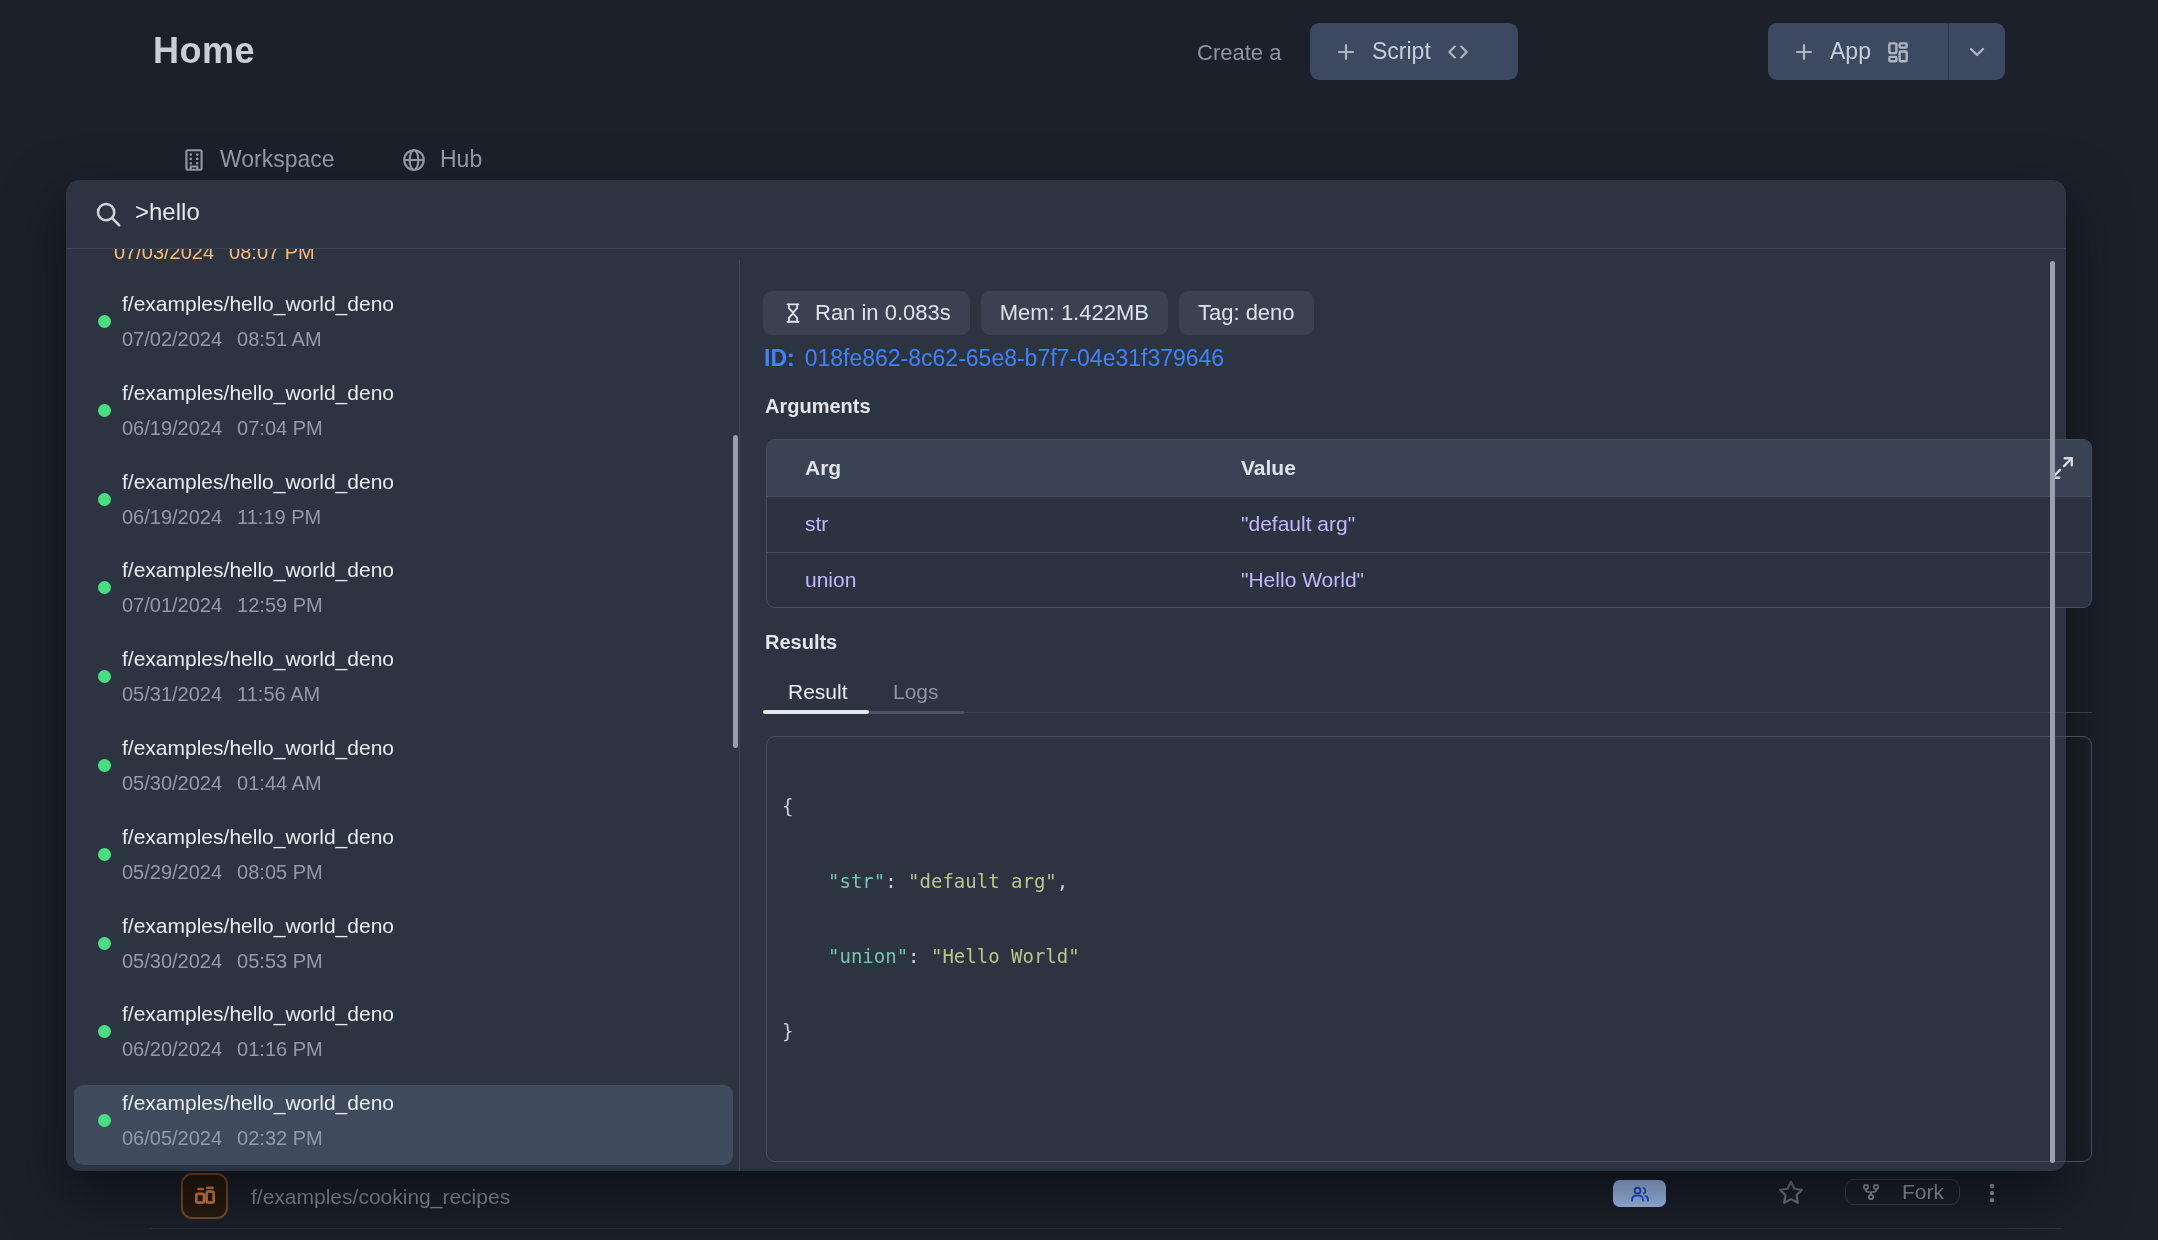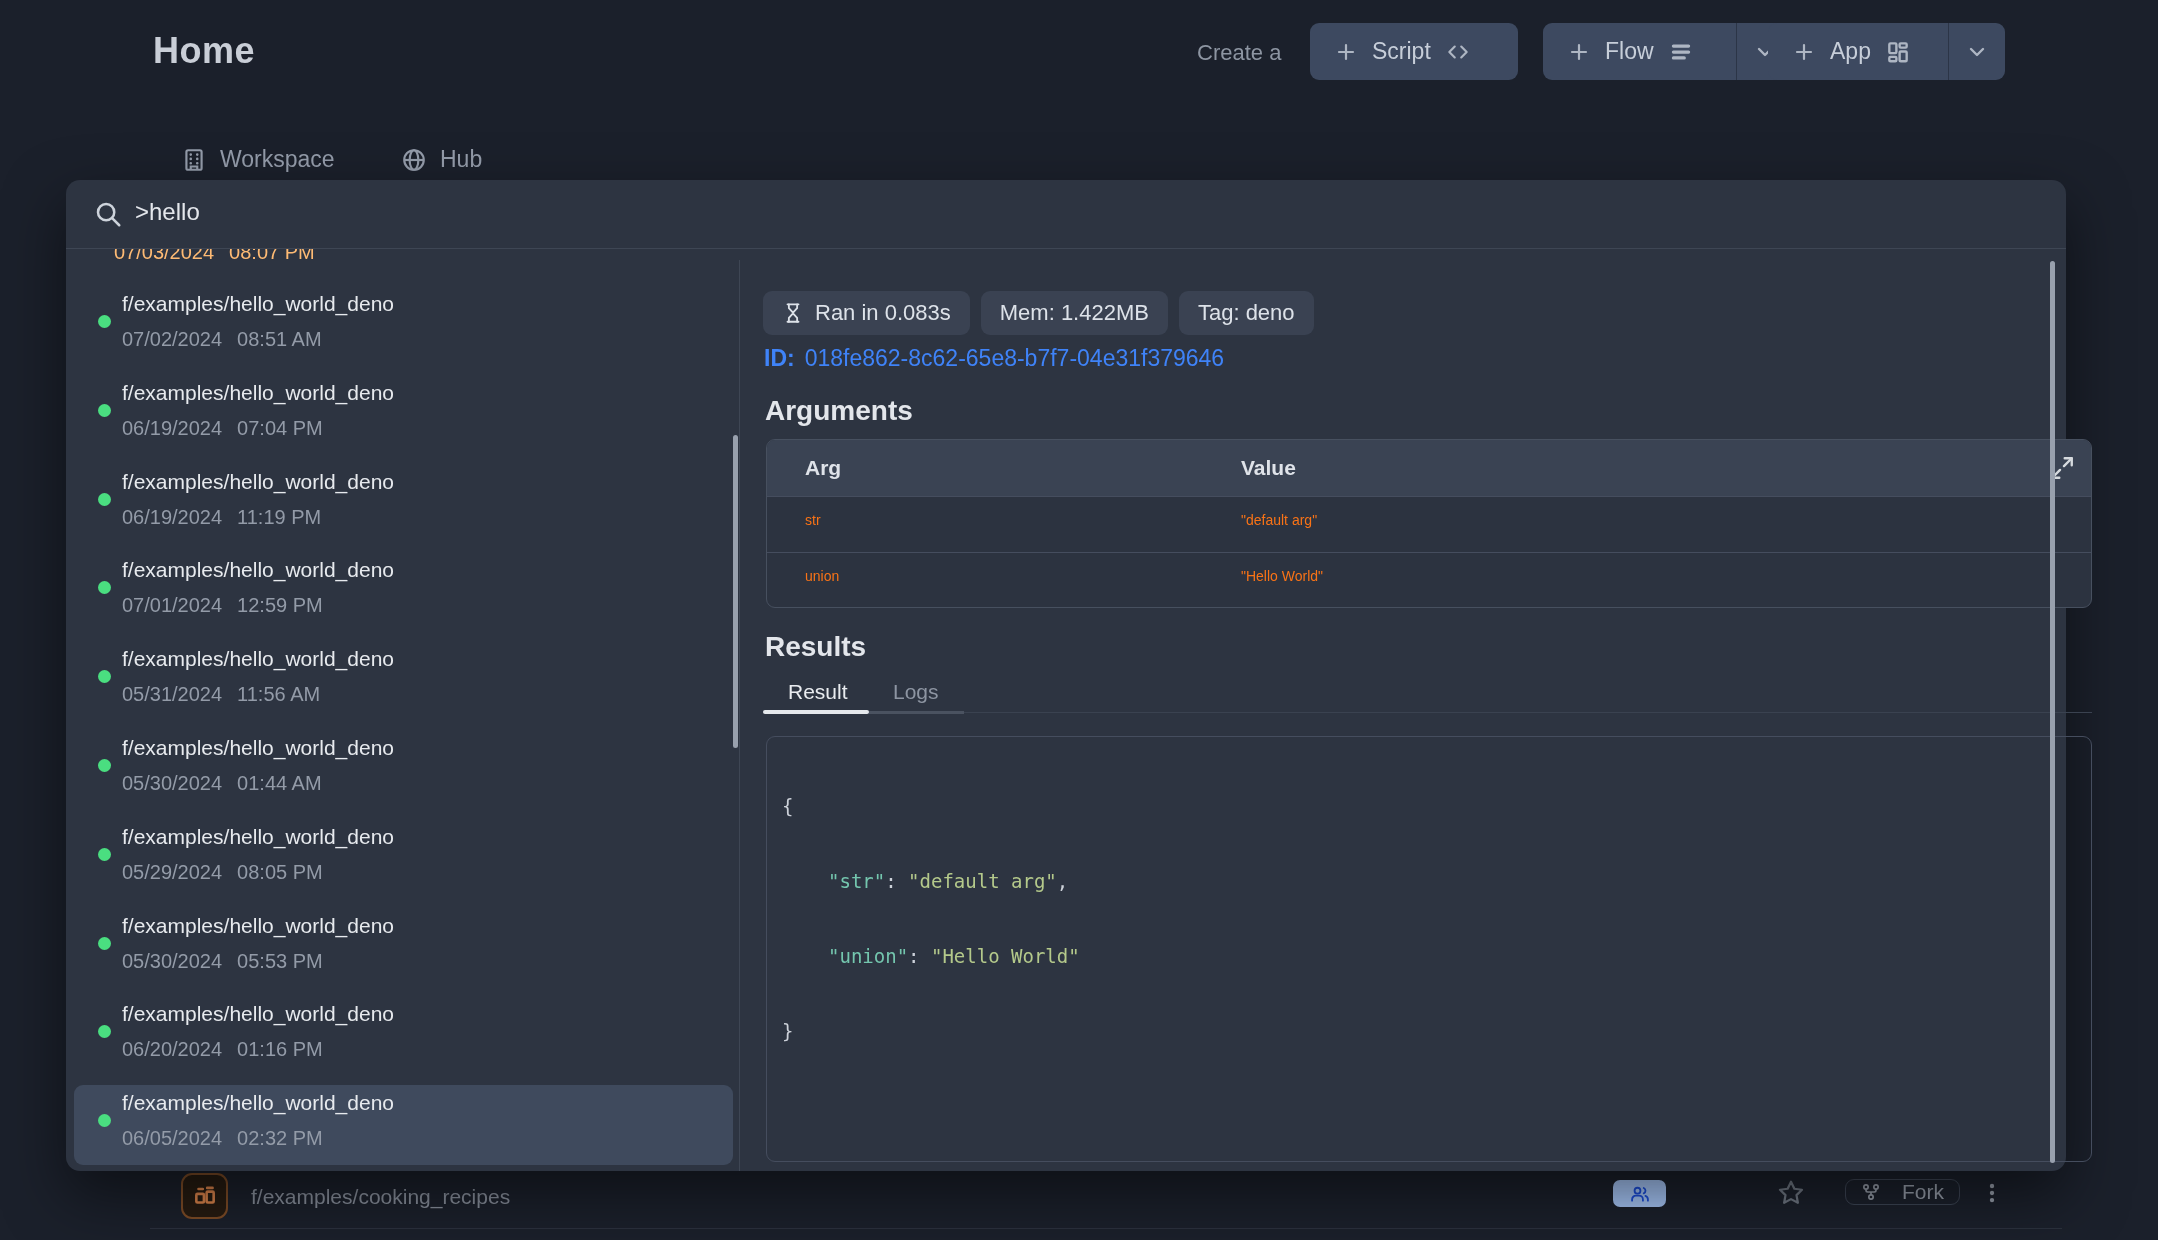--- a/index.html
+++ b/index.html
@@ -44,32 +44,32 @@
   .list-scrollbar { position:absolute; left:667px; top:255px; width:5px; height:313px; border-radius:3px; background:#98a0ad; }
   .modal-scrollbar { position:absolute; left:1984px; top:81px; width:5px; height:902px; border-radius:3px; background:#98a0ad; }
   
   .badges { position:absolute; left:697px; top:111px; display:flex; gap:11px; }
   .badge {
     height:44px; background:#3a4252; border-radius:9px; display:flex; align-items:center;
     gap:11px; padding:0 19px; font-size:22px; color:#dde2e9; white-space:nowrap;
   }
   .id-row { position:absolute; left:698px; top:165px; font-size:23px; color:#3f83f8; }
   .id-row .id-label { font-weight:700; margin-right:10px; }
-  .section-label { position:absolute; left:699px; font-size:28px; font-weight:700; color:#e3e6eb; }
+  .section-label { position:absolute; left:699px; font-size:20px; font-weight:700; color:#e3e6eb; }
   .args-label { top:215px; }
   .results-label { top:451px; }
   .args-table {
     position:absolute; left:700px; top:259px; width:1326px; height:169px;
     border:1px solid #47505f; border-radius:9px; background:#2c3340; overflow:hidden;
   }
   .args-header { position:relative; height:56px; background:#3a4353; display:flex; align-items:center; font-size:21px; font-weight:700; color:#dfe3e9; }
   .args-header .col-arg { position:absolute; left:38px; }
   .args-header .col-value { position:absolute; left:474px; }
   .expand-icon { position:absolute; right:16px; top:15px; color:#d6dade; cursor:pointer; }
-  .args-row { position:relative; height:56px; border-top:1px solid #454d5e; font-size:14px; color:#f97316; }
+  .args-row { position:relative; height:56px; border-top:1px solid #454d5e; font-size:21px; color:#c4b5fd; }
   .args-row .cell-arg { position:absolute; left:38px; top:15px; }
   .args-row .cell-value { position:absolute; left:474px; top:15px; }
   
   .tabs-line { position:absolute; left:697px; top:532px; width:1329px; height:1px; background:#3a4250; }
   .tab { position:absolute; top:500px; font-size:21px; cursor:pointer; }
   .tab-result { left:722px; color:#e9ecf0; }
   .tab-logs { left:827px; color:#8d95a2; }
   .tab-underline-active { position:absolute; left:697px; top:530px; width:106px; height:4px; border-radius:2px; background:#e5e8ec; }
   .tab-underline-inactive { position:absolute; left:803px; top:531px; width:95px; height:3px; background:#4a5260; }
   
@@ -121,43 +121,20 @@
       <span>Script</span>
       <span class="icon">
         <svg width="26" height="26" viewBox="0 0 24 24" fill="none" stroke="#aeb6c3" stroke-width="2" stroke-linecap="round" stroke-linejoin="round">
             <polyline points="9 7 4 12 9 17"></polyline>
             <polyline points="15 7 20 12 15 17"></polyline>
           </svg>
       </span>
     </span>
   </div>
 
-  <div class="topbtn" style="left:1543px; width:250px;">
-    <span class="seg-main" style="width:194px;">
-      <span class="icon">
-        <svg width="24" height="24" viewBox="0 0 24 24" fill="none" stroke="#aeb6c3" stroke-width="2.2" stroke-linecap="round">
-            <path d="M12 5v14M5 12h14"></path>
-          </svg>
-      </span>
-      <span>Flow</span>
-      <span class="icon">
-        <svg width="26" height="26" viewBox="0 0 24 24" fill="none" stroke="#aeb6c3" stroke-width="3" stroke-linecap="round">
-            <path d="M5 6.5h14M5 12h14M5 17.5h10"></path>
-          </svg>
-      </span>
-    </span>
-    <span class="seg-divider"></span>
-    <span class="seg-caret">
-      <span class="icon">
-        <svg width="24" height="24" viewBox="0 0 24 24" fill="none" stroke="#aeb6c3" stroke-width="2.4" stroke-linecap="round" stroke-linejoin="round">
-            <polyline points="6 9 12 15 18 9"></polyline>
-          </svg>
-      </span>
-    </span>
-  </div>
 
   <div class="topbtn" style="left:1768px; width:237px;">
     <span class="seg-main" style="width:181px;">
       <span class="icon">
         <svg width="24" height="24" viewBox="0 0 24 24" fill="none" stroke="#aeb6c3" stroke-width="2.2" stroke-linecap="round">
             <path d="M12 5v14M5 12h14"></path>
           </svg>
       </span>
       <span>App</span>
       <span class="icon">

